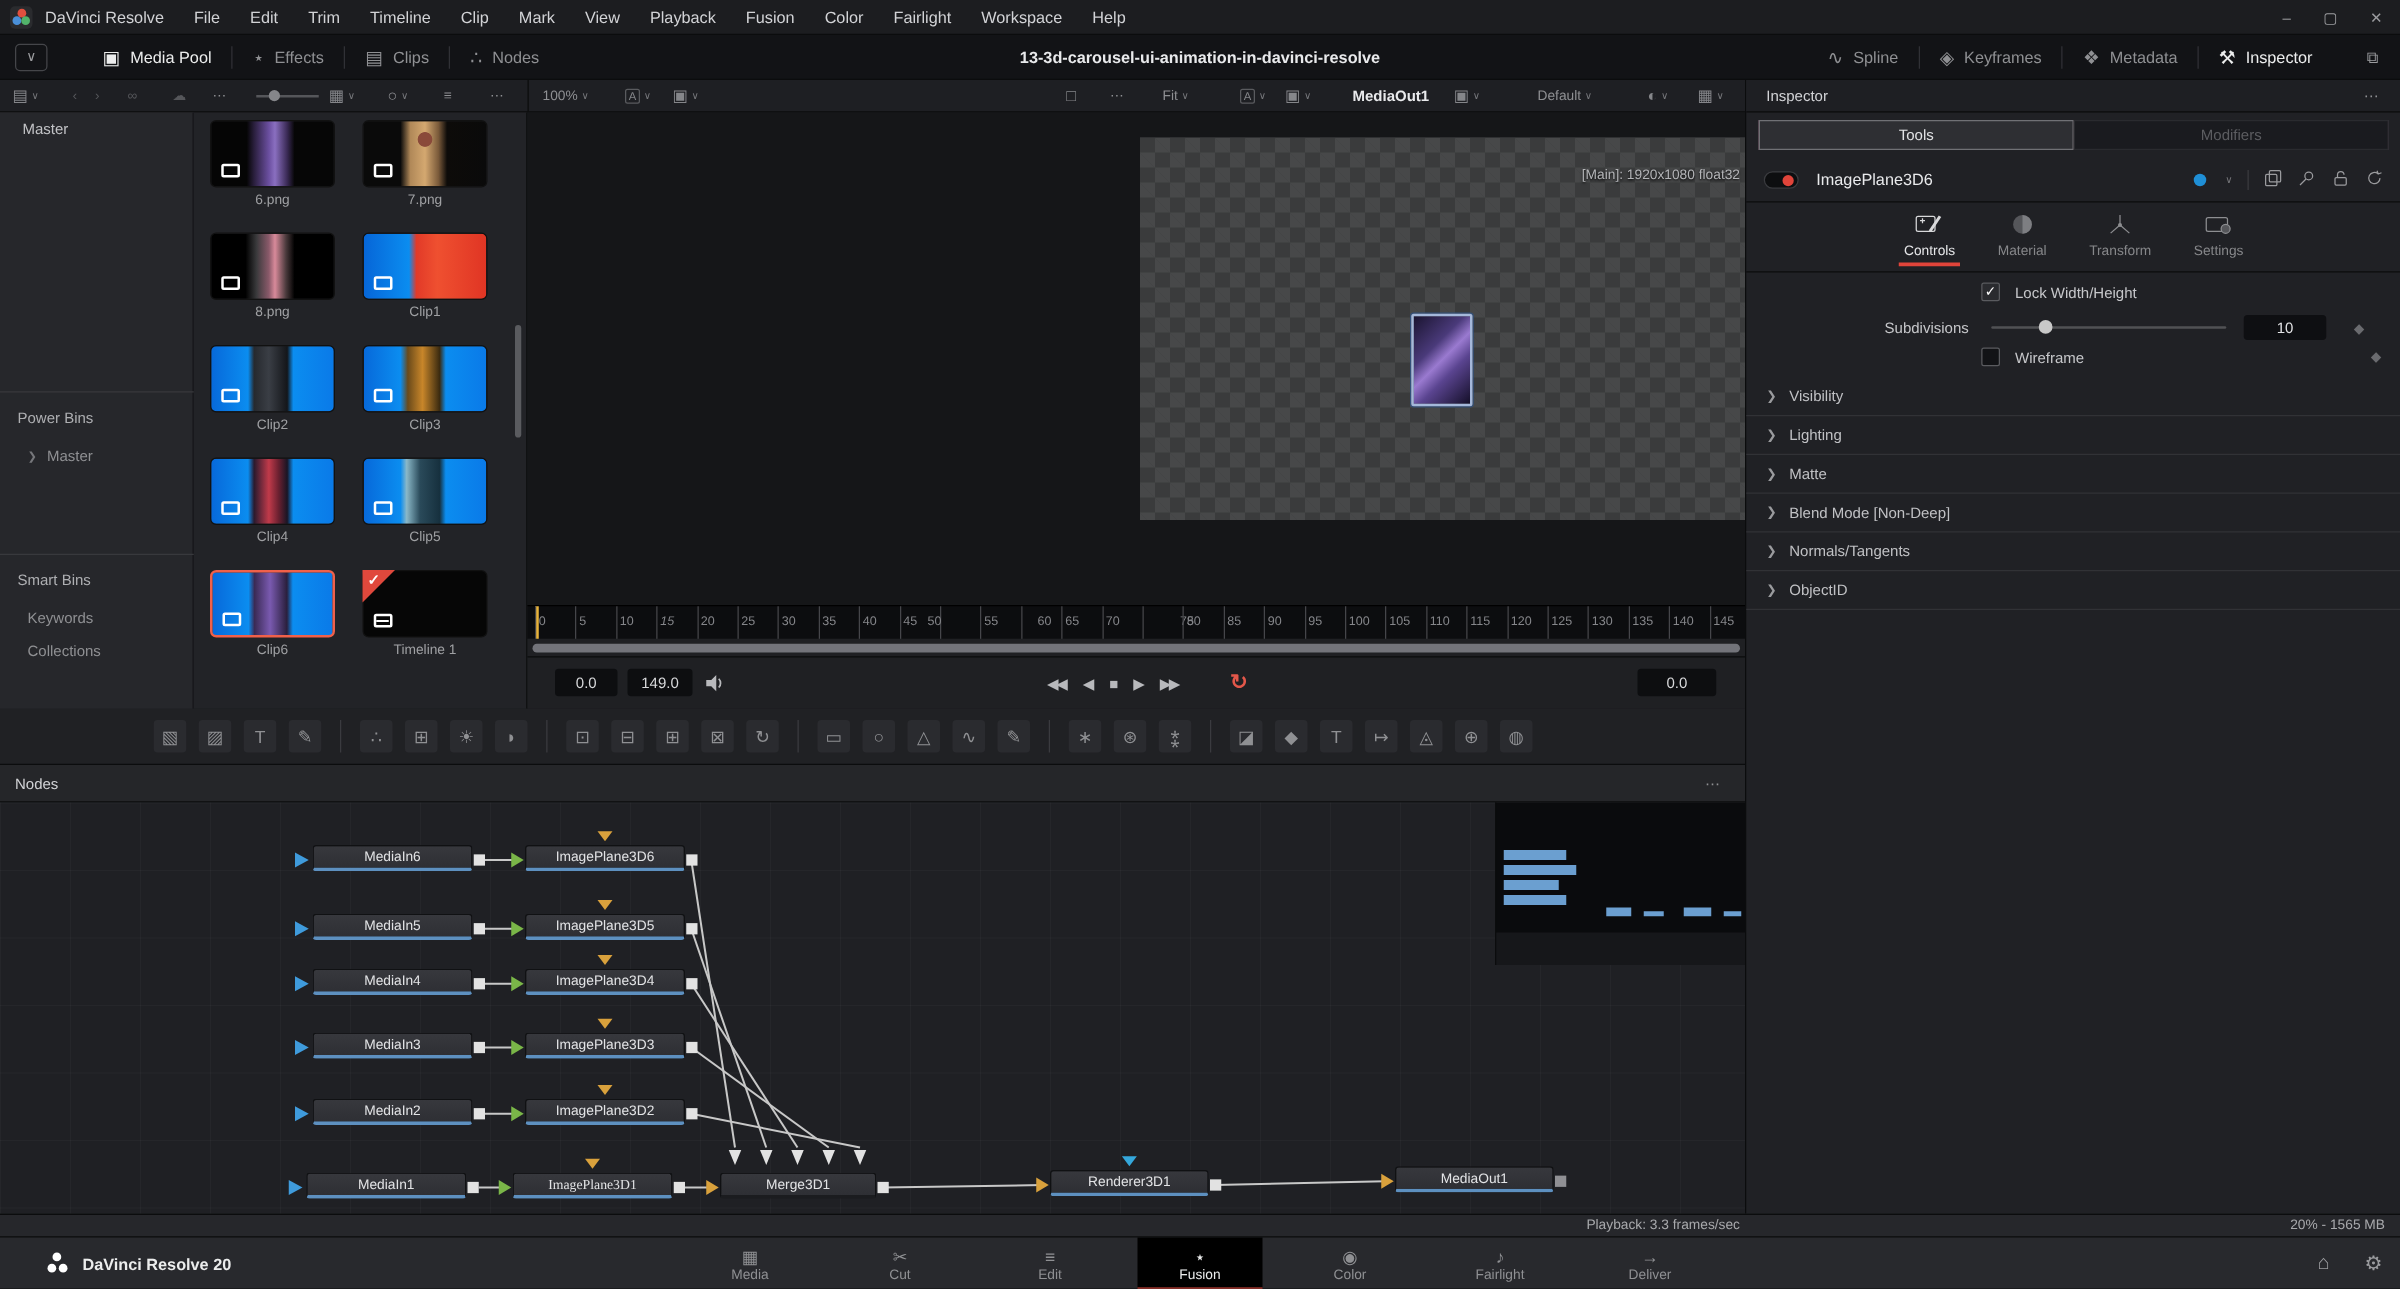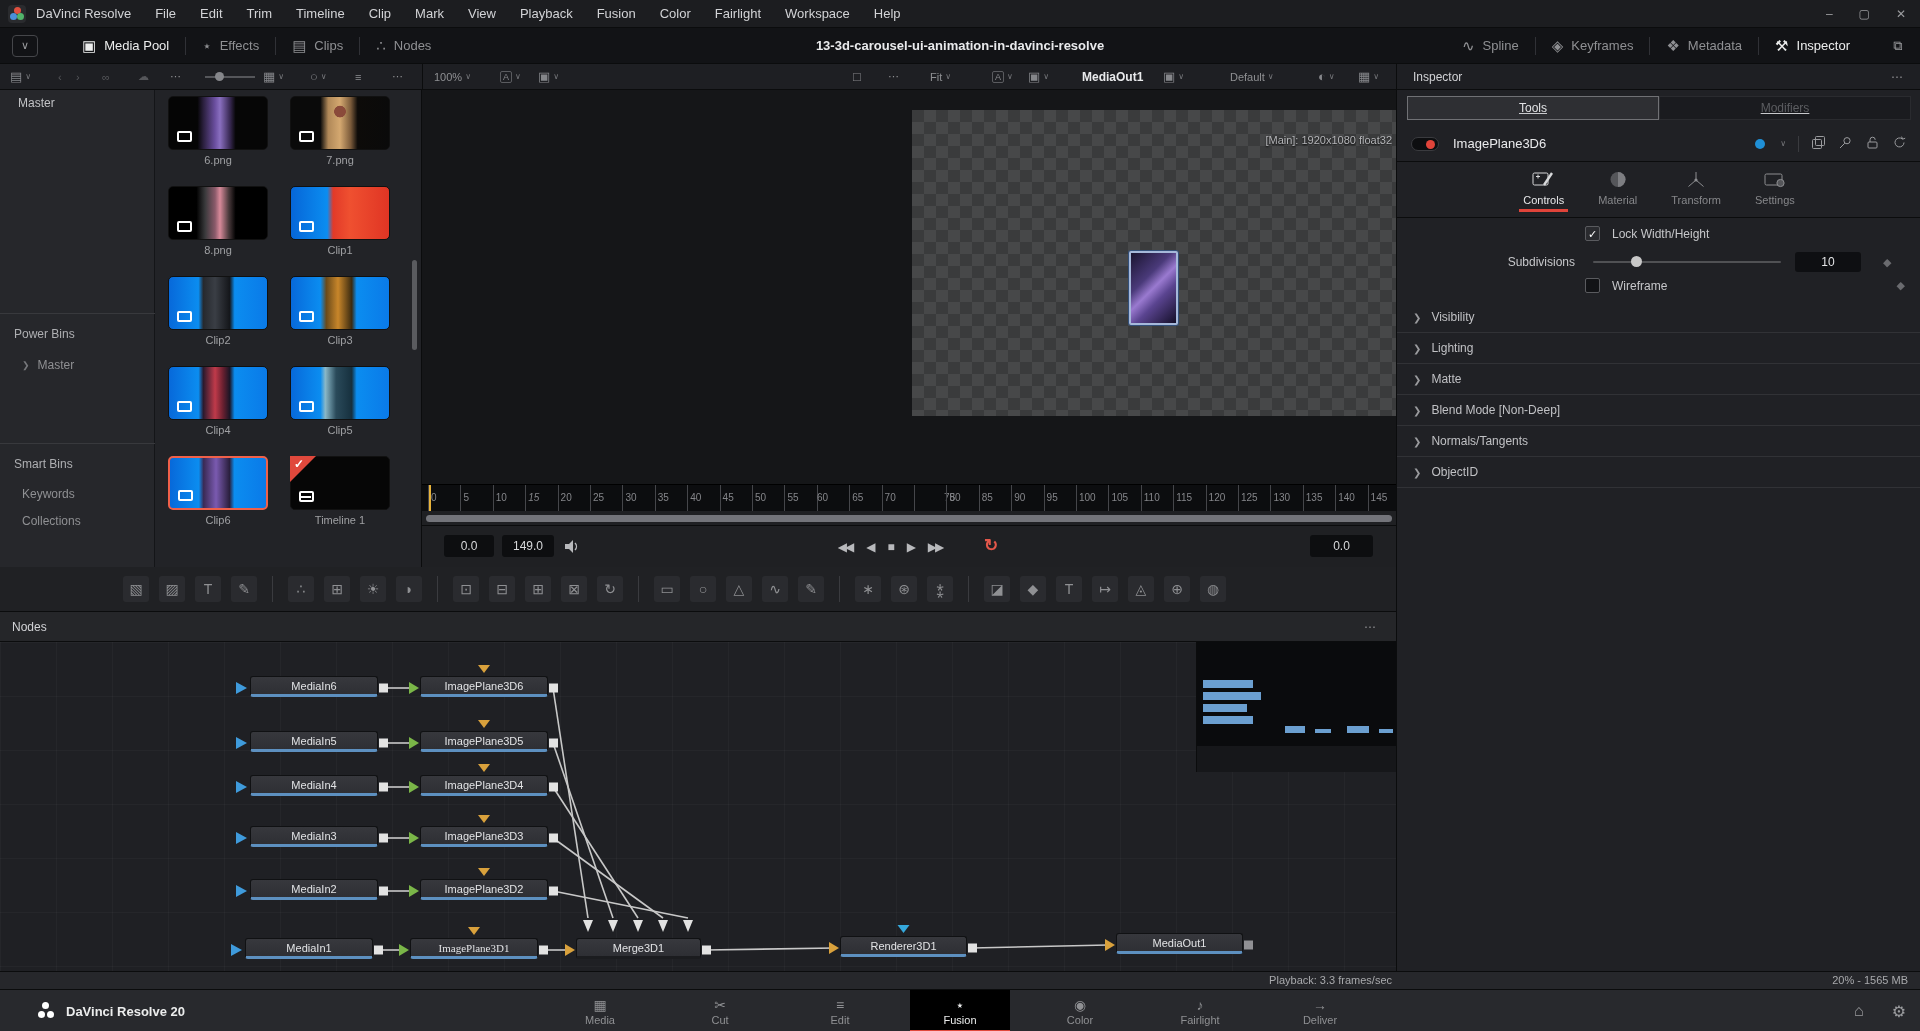--- a/index.html
+++ b/index.html
@@ -113,21 +113,21 @@
   .node.nounder{border-bottom:3px solid #1b1c1f;}
   #graphsvg{position:absolute;left:0;top:0;}
   #overview{position:absolute;left:1196px;top:0;width:200px;height:130px;background:#0a0b0d;border-left:1px solid #0b0c0d;}
   #overview .bstrip{position:absolute;left:0;bottom:0;width:200px;height:26px;background:#16171a;}
   
   #inspector{position:absolute;left:1396px;top:64px;width:524px;height:907px;background:#202125;border-left:1px solid #0b0c0d;}
   #insp-header{position:absolute;left:0;top:0;width:524px;height:26px;border-bottom:1px solid #0b0c0d;
                display:flex;align-items:center;background:#1e1f23;}
   #insp-header .t{margin-left:16px;color:#d2d3d6;font-size:12px;}
   #insp-header .dots{margin-left:auto;margin-right:16px;color:#8f9093;letter-spacing:2px;}
-  #insp-tabs{position:absolute;left:10px;top:32px;width:504px;height:24px;display:flex;background:#f9a8d4;text-decoration:underline;}
+  #insp-tabs{position:absolute;left:10px;top:32px;width:504px;height:24px;display:flex;background:#f9a8d4;}
   .insp-tab{flex:1;display:flex;align-items:center;justify-content:center;font-size:12px;color:#5c5d61;
             background:#1a1b1f;border:1px solid #2a2b2f;}
   .insp-tab.active{background:#2e2f33;border:1px solid #707175;color:#e2e3e5;}
   #node-hdr{position:absolute;left:0;top:62px;width:524px;height:36px;border-bottom:1px solid #0b0c0d;
             display:flex;align-items:center;}
   .toggle{width:28px;height:14px;border-radius:8px;background:#0d0e10;border:1px solid #3a3b3f;margin-left:14px;position:relative;}
   .toggle i{position:absolute;right:3px;top:2px;width:9px;height:9px;border-radius:50%;background:#e0443a;}
   #node-hdr .name{margin-left:14px;color:#e9eaec;font-size:13px;}
   #node-hdr .right{margin-left:auto;margin-right:14px;display:flex;align-items:center;gap:12px;}
   .bluedot{width:10px;height:10px;border-radius:50%;background:#1f8fd6;}
@@ -411,25 +411,25 @@
         <span class="rtlabel" style="left: 171px;">25</span>
         <div class="rtick" style="left: 200.4px;"></div>
         <span class="rtlabel" style="left: 203.4px;">30</span>
         <div class="rtick" style="left: 232.8px;"></div>
         <span class="rtlabel" style="left: 235.8px;">35</span>
         <div class="rtick" style="left: 265.2px;"></div>
         <span class="rtlabel" style="left: 268.2px;">40</span>
         <div class="rtick" style="left: 297.6px;"></div>
         <span class="rtlabel" style="left: 300.6px;">45</span>
         <div class="rtick" style="left: 330px;"></div>
-        <span class="rtlabel" style="left: 333px; text-align: center;">50</span>
+        <span class="rtlabel" style="left: 320px; text-align: center;">50</span>
         <div class="rtick" style="left: 362.4px;"></div>
         <span class="rtlabel" style="left: 365.4px;">55</span>
         <div class="rtick" style="left: 394.8px;"></div>
-        <span class="rtlabel" style="left: 395px;">60</span>
+        <span class="rtlabel" style="left: 408px;">60</span>
         <div class="rtick" style="left: 427.2px;"></div>
         <span class="rtlabel" style="left: 430.2px;">65</span>
         <div class="rtick" style="left: 459.6px;"></div>
         <span class="rtlabel" style="left: 462.6px;">70</span>
         <div class="rtick" style="left: 492px;"></div>
         <span class="rtlabel" style="left: 495px; margin-left: 27px;">75</span>
         <div class="rtick" style="left: 524.4px;"></div>
         <span class="rtlabel" style="left: 527.4px;">80</span>
         <div class="rtick" style="left: 556.8px;"></div>
         <span class="rtlabel" style="left: 559.8px;">85</span>

